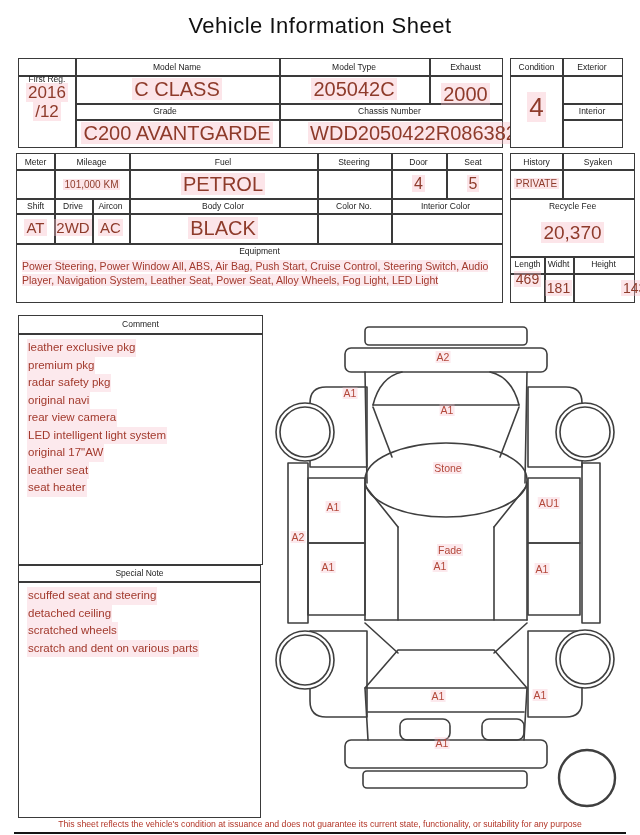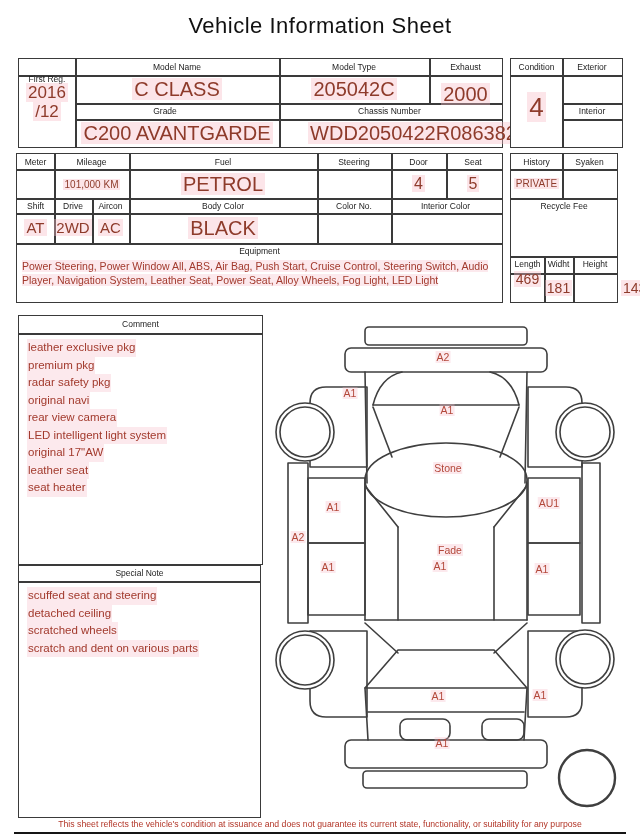--- a/index.html
+++ b/index.html
@@ -96,32 +96,33 @@
     <div class="lbl" style="left:300px;width:74px;top:47px;">Color No.</div>
     <div class="lbl" style="left:374px;width:109px;top:47px;">Interior Color</div>
     <div class="val v15" style="left:0;width:37px;top:65px;"><span>AT</span></div>
     <div class="val v15" style="left:37px;width:38px;top:65px;"><span>2WD</span></div>
     <div class="val v15" style="left:75px;width:37px;top:65px;"><span>AC</span></div>
     <div class="val v20" style="left:112px;width:188px;top:63px;"><span>BLACK</span></div>
     <div class="lbl" style="left:0;right:0;top:92px;">Equipment</div>
     <div class="redtext" style="left:5px;right:5px;top:105px;"><span>Power Steering, Power Window  All, ABS, Air Bag, Push Start, Cruise Control, Steering Switch, Audio Player, Navigation System, Leather Seat, Power Seat, Alloy Wheels, Fog Light, LED Light</span></div>
   </div>
 
-  <div class="box" style="left:510px;top:153px;width:108px;height:150px;">
+  <div class="box" style="left:510px;top:153px;width:125px;height:150px;">
     <div class="hl-line" style="left:0;right:0;top:15px;"></div>
     <div class="hl-line" style="left:0;right:0;top:44px;"></div>
     <div class="hl-line" style="left:0;right:0;top:102px;"></div>
     <div class="hl-line" style="left:0;right:0;top:119px;"></div>
     <div class="vl-line" style="left:51px;top:0;height:44px;"></div>
     <div class="vl-line" style="left:33px;top:102px;bottom:0;"></div>
     <div class="vl-line" style="left:62px;top:102px;bottom:0;"></div>
     <div class="lbl" style="left:0;width:51px;top:3px;">History</div>
     <div class="lbl" style="left:51px;right:0;top:3px;">Syaken</div>
     <div class="val v10" style="left:0;width:51px;top:24px;"><span>PRIVATE</span></div>
     <div class="lbl" style="left:0;right:0;top:47px;">Recycle Fee</div>
+    <div class="val v19" style="left:0;right:0;top:68px;"><span>20,370</span></div>
     <div class="lbl" style="left:0;width:33px;top:105px;">Length</div>
     <div class="lbl" style="left:33px;width:29px;top:105px;">Widht</div>
     <div class="lbl" style="left:62px;right:0;top:105px;">Height</div>
     <div class="val v14" style="left:0;width:33px;top:117px;"><span>469</span></div>
     <div class="val v14" style="left:33px;width:29px;top:126px;text-align:center;"><span>181</span></div>
     <div class="val v14" style="left:62px;right:0;top:126px;padding-left:48px;"><span>143</span></div>
   </div>
 
   <div class="box" style="left:18px;top:315px;width:245px;height:250px;">
     <div class="lbl" style="left:0;right:0;top:3px;">Comment</div>

